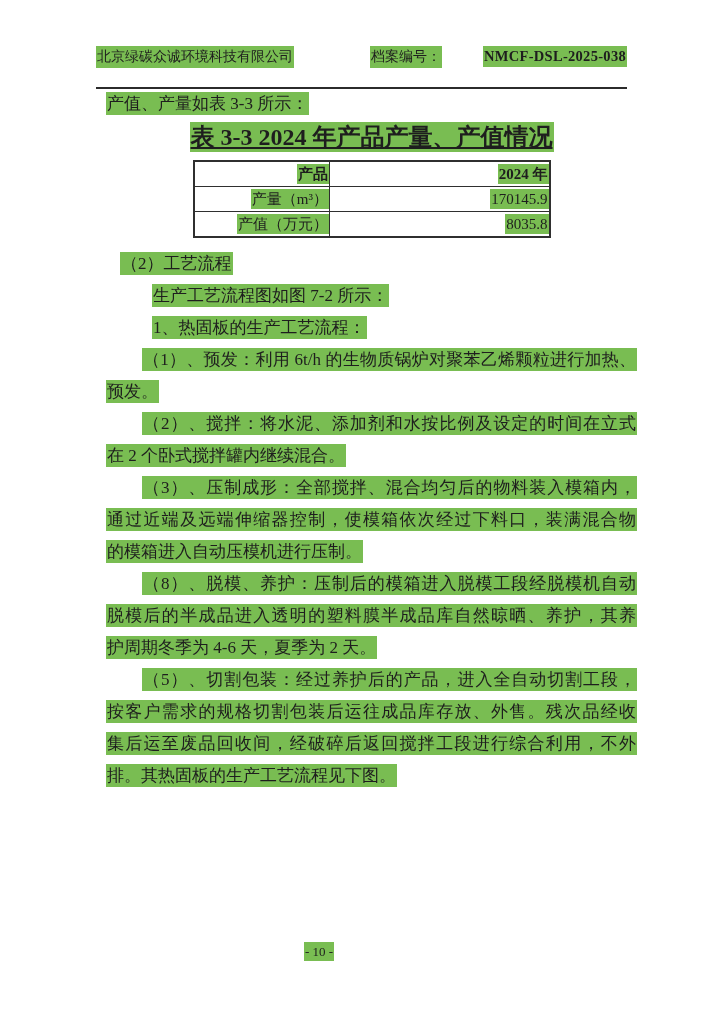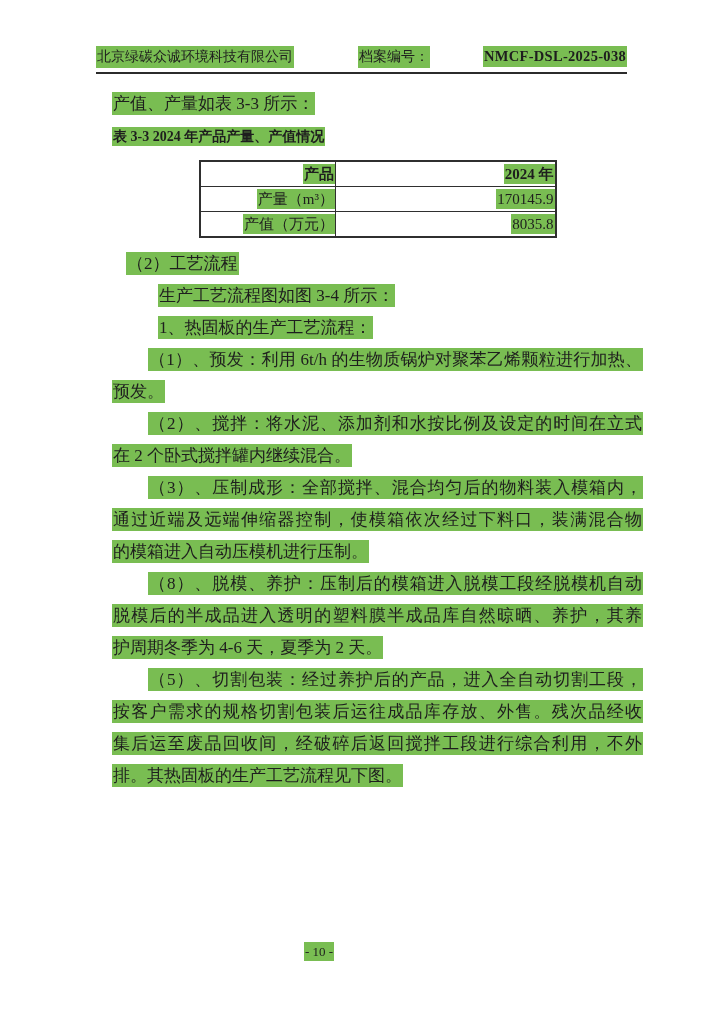--- a/index.html
+++ b/index.html
@@ -3,32 +3,32 @@
 <meta charset="utf-8">
 <style>
   html,body{margin:0;padding:0;background:#ffffff;}
   .page{
     position:relative;width:723px;height:1024px;background:#ffffff;
     font-family:"Liberation Serif","DejaVu Serif",serif;color:#1e1e1e;overflow:hidden;
   }
   .header{
     position:absolute;left:96px;top:46px;width:531px;
     display:flex;justify-content:space-between;align-items:flex-end;
-    padding-bottom:4px;border-bottom:2px solid #2b2b2b;font-size:14px;font-family:Liberation Serif, serif;
+    padding-bottom:19px;border-bottom:2px solid #2b2b2b;font-size:14px;font-family:Liberation Serif, serif;
   }
-  .header-right{display:flex;gap:22px;align-items:baseline;}
+  .header-right{display:flex;gap:10px;align-items:baseline;}
   .archive-number{font-weight:bold;font-size:14.5px;letter-spacing:.3px;margin-left:31px;}
-  .content{position:absolute;left:112px;top:88px;width:531px;font-size:17px;}
+  .content{position:absolute;left:106px;top:88px;width:531px;font-size:17px;}
   .line{height:32px;line-height:32px;}
   .line.fill{text-align:justify;text-align-last:justify;text-justify:inter-character;}
   .ind-a{text-indent:36px;}
   .ind-b{text-indent:46px;}
   .ind-c{text-indent:14px;}
   .hl{background:var(--hl,#79bd52);padding:2px 1px;}
-  .table-title{height:34px;line-height:34px;text-align:left;font-weight:bold;font-size:14px;}
+  .table-title{height:34px;line-height:34px;text-align:center;font-weight:bold;font-size:24px;text-decoration:underline;}
   table.prod{border-collapse:collapse;margin:6px auto 10px;width:356px;border:2px solid #2f2f2f;table-layout:fixed;}
   table.prod th,table.prod td{border:1px solid #2f2f2f;height:24px;text-align:right;font-size:15px;padding:0;font-weight:normal;}
   table.prod th{font-weight:bold;}
   .footer{position:absolute;left:0;top:944px;width:638px;text-align:center;font-size:13px;}
 </style>
 </head>
 <body>
 
 <div class="page">
 
@@ -61,21 +61,21 @@
         <td><span class="hl">170145.9</span></td>
       </tr>
       <tr>
         <td><span class="hl">产值（万元）</span></td>
         <td><span class="hl">8035.8</span></td>
       </tr>
     </tbody>
       </table>
 
     <div class="line ind-c"><span class="hl">（2）工艺流程</span></div>
-    <div class="line ind-b"><span class="hl">生产工艺流程图如图 3-4 所示：</span></div>
+    <div class="line ind-b"><span class="hl">生产工艺流程图如图 7-2 所示：</span></div>
     <div class="line ind-b"><span class="hl">1、热固板的生产工艺流程：</span></div>
 
     <div class="line fill ind-a"><span class="hl">（1）、预发：利用 6t/h 的生物质锅炉对聚苯乙烯颗粒进行加热、</span></div>
     <div class="line"><span class="hl">预发。</span></div>
 
     <div class="line fill ind-a"><span class="hl">（2）、搅拌：将水泥、添加剂和水按比例及设定的时间在立式</span></div>
     <div class="line"><span class="hl">在 2 个卧式搅拌罐内继续混合。</span></div>
 
     <div class="line fill ind-a"><span class="hl">（3）、压制成形：全部搅拌、混合均匀后的物料装入模箱内，</span></div>
     <div class="line fill"><span class="hl">通过近端及远端伸缩器控制，使模箱依次经过下料口，装满混合物</span></div>

